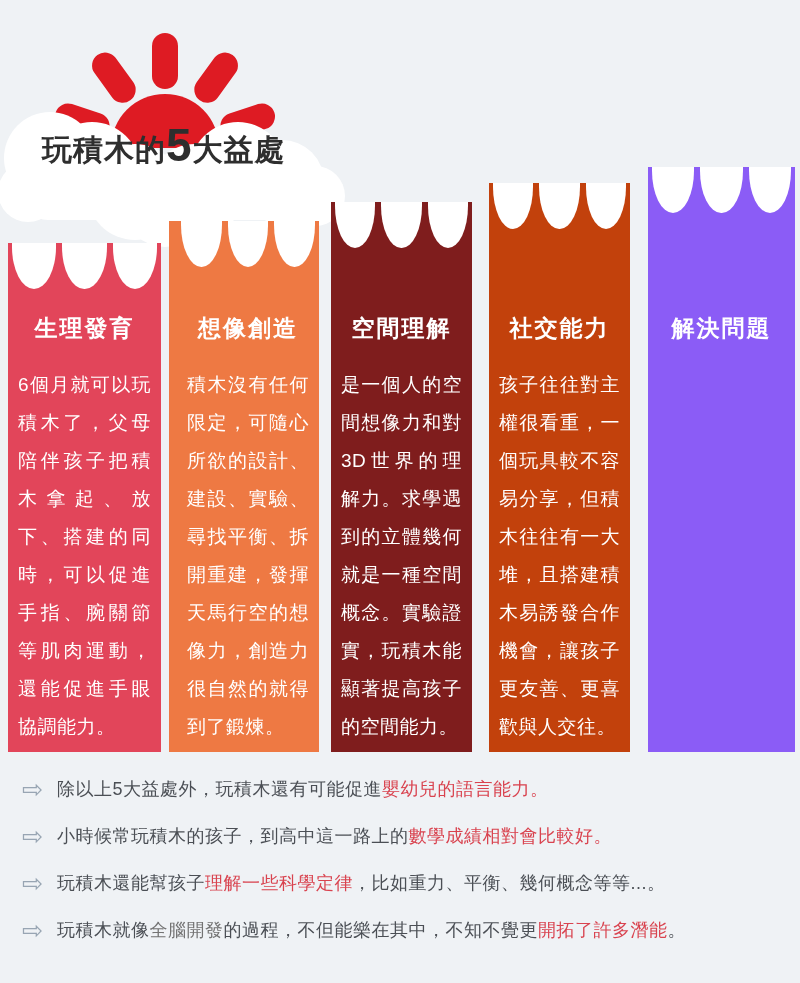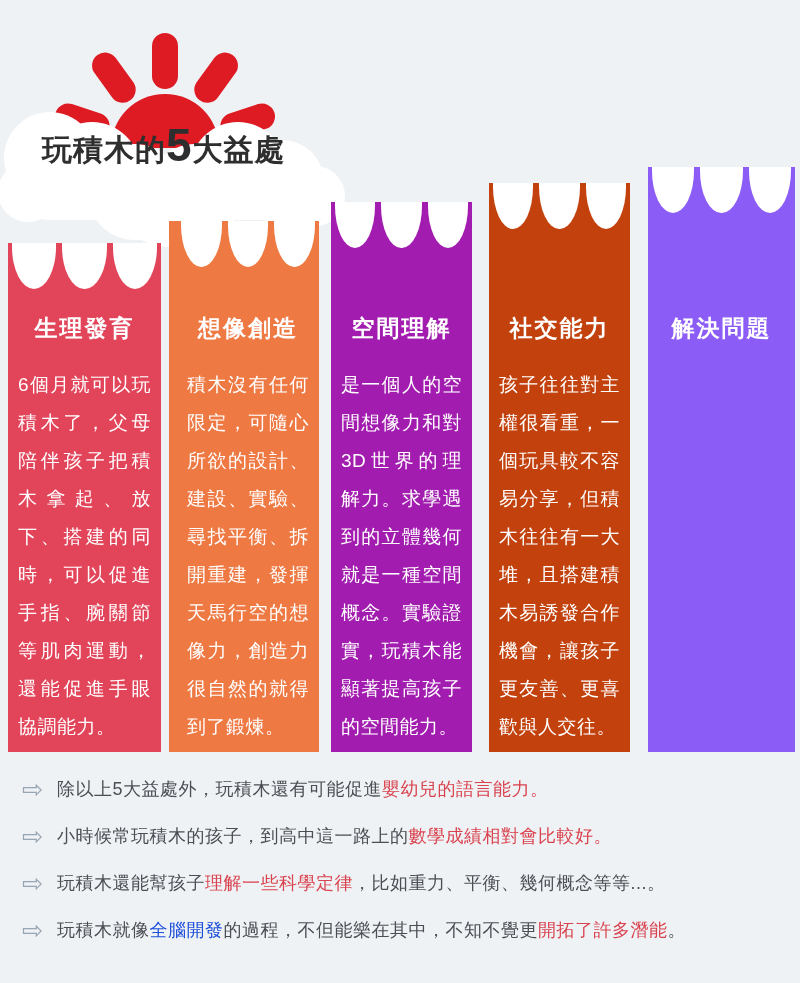--- a/index.html
+++ b/index.html
@@ -130,21 +130,21 @@
       </div>
       <div class="column col-1" style="background: rgb(238, 121, 67); padding-left: 8px;">
         <div class="teeth">
           <span class="tooth"></span>
           <span class="tooth"></span>
           <span class="tooth"></span>
         </div>
         <h2 class="col-title">想像創造</h2>
         <p class="col-body">積木沒有任何限定，可隨心所欲的設計、建設、實驗、尋找平衡、拆開重建，發揮天馬行空的想像力，創造力很自然的就得到了鍛煉。</p>
       </div>
-      <div class="column col-2" style="background: #a21caf;">
+      <div class="column col-2" style="background: #7f1d1d;">
         <div class="teeth">
           <span class="tooth"></span>
           <span class="tooth"></span>
           <span class="tooth"></span>
         </div>
         <h2 class="col-title">空間理解</h2>
         <p class="col-body">是一個人的空間想像力和對3D世界的理解力。求學遇到的立體幾何就是一種空間概念。實驗證實，玩積木能顯著提高孩子的空間能力。</p>
       </div>
       <div class="column col-3" style="background: #c2410c;">
         <div class="teeth">
@@ -173,17 +173,17 @@
       <div class="footnote">
         <span class="arrow">⇨</span>
         <p class="footnote-text"><span>小時候常玩積木的孩子，到高中這一路上的</span><span style="color: rgb(217, 67, 79);">數學成績相對會比較好。</span></p>
       </div>
       <div class="footnote">
         <span class="arrow">⇨</span>
         <p class="footnote-text"><span>玩積木還能幫孩子</span><span style="color: rgb(217, 67, 79);">理解一些科學定律</span><span>，比如重力、平衡、幾何概念等等...。</span></p>
       </div>
       <div class="footnote">
         <span class="arrow">⇨</span>
-        <p class="footnote-text"><span>玩積木就像</span><span style="color: #1d4ed8;">全腦開發</span><span>的過程，不但能樂在其中，不知不覺更</span><span style="color: rgb(217, 67, 79);">開拓了許多潛能</span><span>。</span></p>
+        <p class="footnote-text"><span>玩積木就像</span><span style="color: #737373;">全腦開發</span><span>的過程，不但能樂在其中，不知不覺更</span><span style="color: rgb(217, 67, 79);">開拓了許多潛能</span><span>。</span></p>
       </div>
     </div>
 
 </div>
 
 </body></html>

